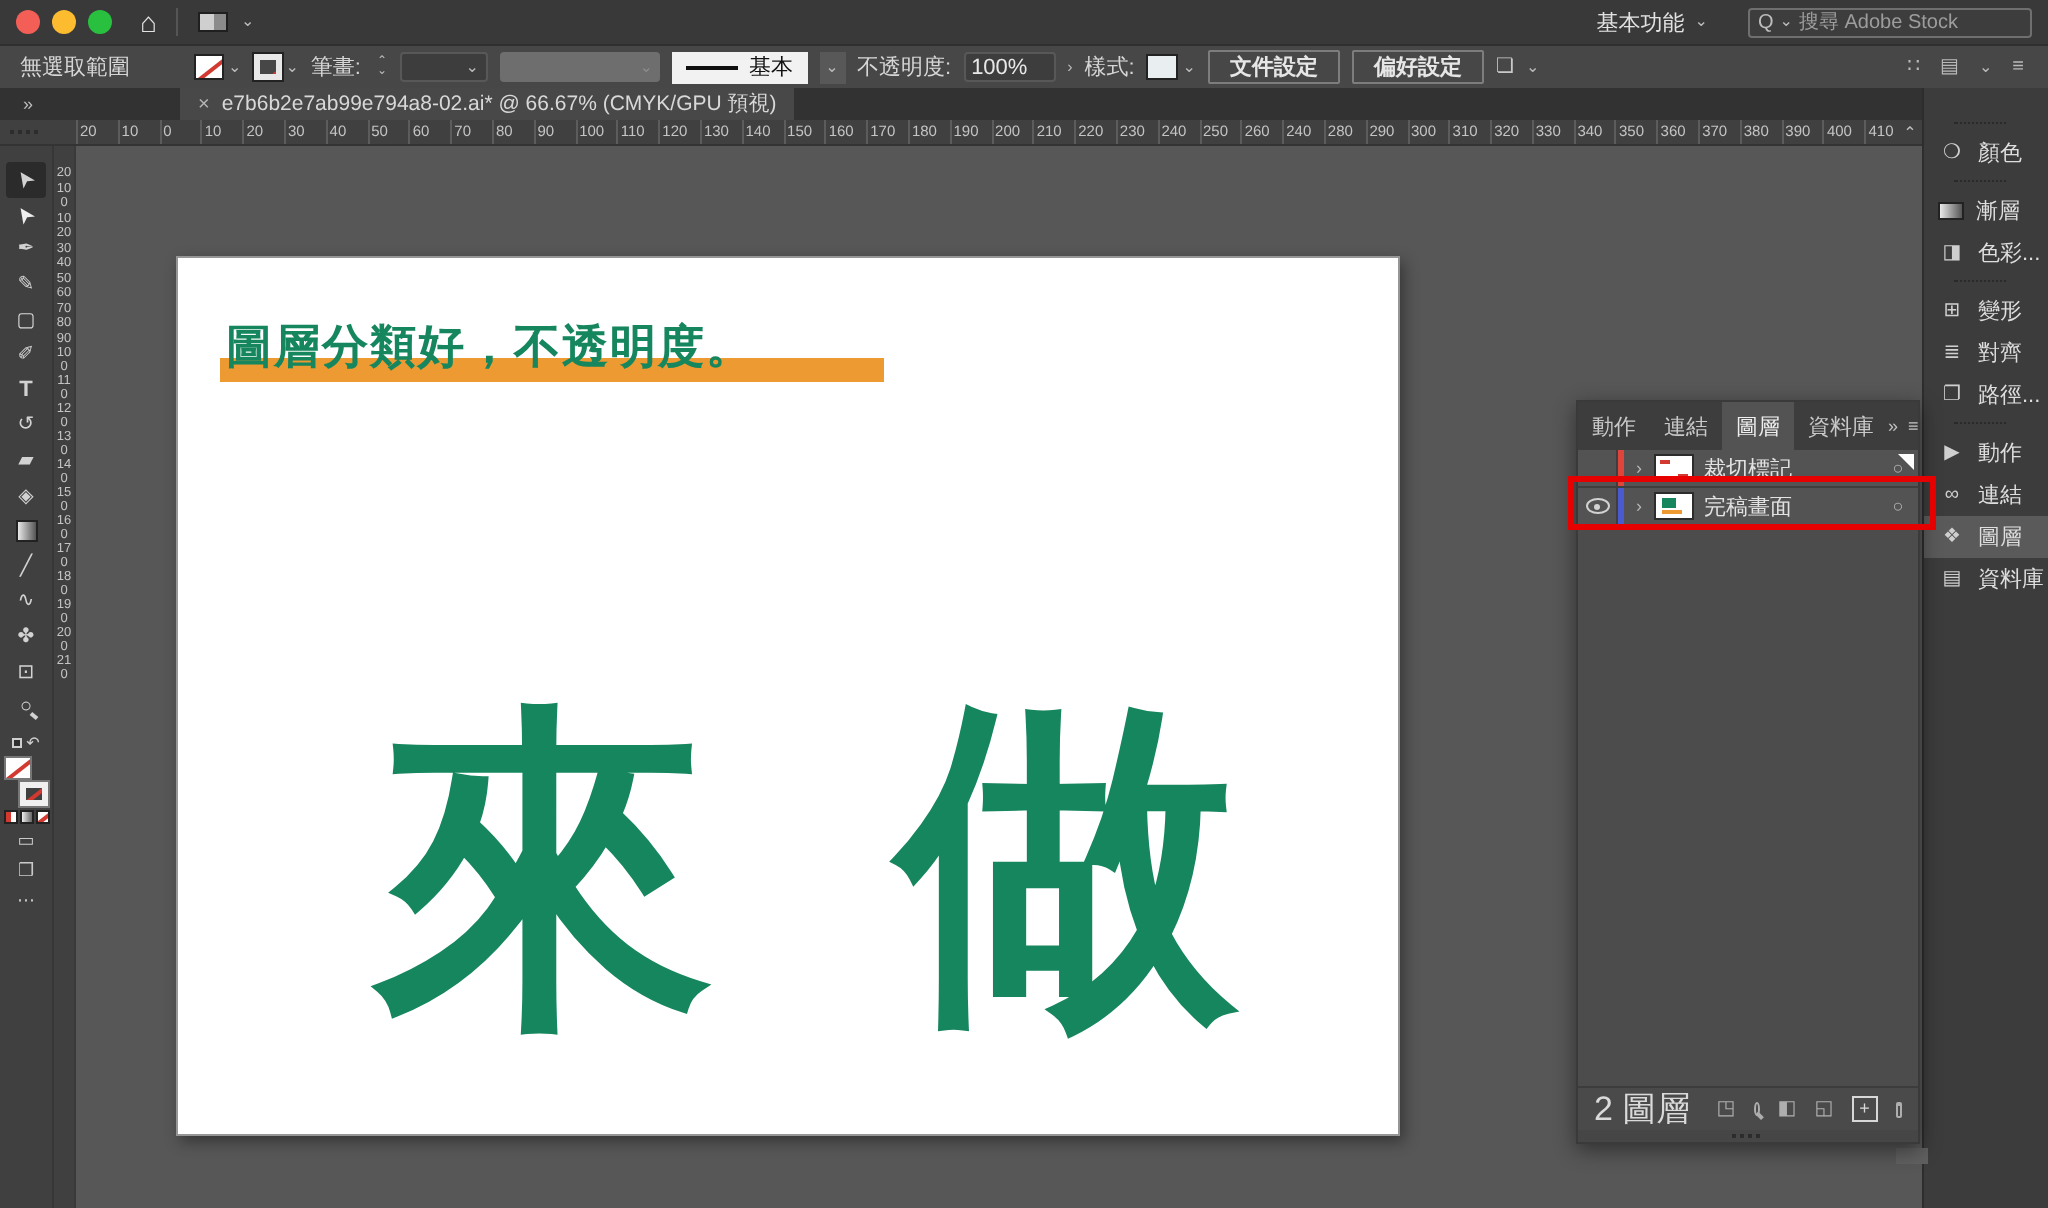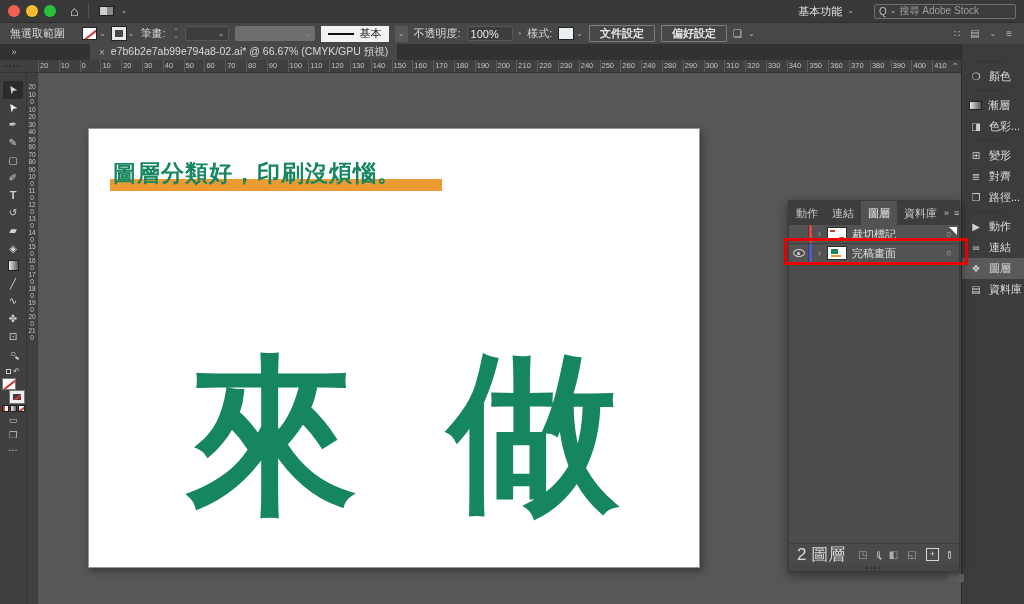--- a/index.html
+++ b/index.html
@@ -22,21 +22,21 @@
   .chev{font-size:8px;color:#b9b9b9;line-height:1;}
   .mb-spacer{flex:1;}
   .workspace{font-size:11px;color:#e2e2e2;display:flex;align-items:center;gap:5px;margin-right:14px;}
   .searchbox{width:142px;height:15px;border:1px solid #6f6f6f;border-radius:2px;display:flex;align-items:center;
              padding:0 4px;gap:3px;font-size:10px;color:#9d9d9d;background:#3d3d3d;}
   .searchbox .q{color:#bdbdbd;font-size:10px;}
 
   
   .controlbar{height:22px;background:#474747;border-top:1px solid #2f2f2f;display:flex;align-items:center;
               padding:0 10px;font-size:11px;color:#d6d6d6;gap:6px;}
-  .status{margin-right:11px;}
+  .status{margin-right:26px;}
   .sw-wrap{display:flex;align-items:center;gap:2px;}
   .minifill{width:15px;height:13px;background:#fff;border:1px solid #222;position:relative;overflow:hidden;}
   .minifill::after,.ministroke::after{content:'';position:absolute;left:-3px;top:5px;width:24px;height:2px;background:#d23a31;transform:rotate(-38deg);}
   .ministroke{width:14px;height:13px;background:#474747;border:3px solid #e8e8e8;outline:1px solid #222;position:relative;overflow:hidden;}
   .lbl{white-space:nowrap;}
   .stepper{display:flex;flex-direction:column;line-height:5px;font-size:6px;color:#bbb;margin-left:2px;}
   .field{height:15px;background:#3d3d3d;border:1px solid #585858;border-radius:2px;display:flex;align-items:center;
          justify-content:space-between;padding:0 3px;color:#e8e8e8;}
   .field.stroke-val{width:44px;}
   .dd-disabled{width:80px;height:15px;background:#6e6e6e;border-radius:2px;display:flex;align-items:center;
@@ -366,21 +366,21 @@
             <span class="modeico" data-name="drawing-modes-icon">▭</span>
             <span class="modeico" data-name="screen-mode-icon">❒</span>
             <span class="modeico" data-name="edit-toolbar-icon">⋯</span>
           </div>
         </div>
 
         <div class="vruler" data-name="vertical-ruler"><span class="vcell" data-name="ruler-label"><span>20</span></span><span class="vcell" data-name="ruler-label"><span>10</span></span><span class="vcell" data-name="ruler-label"><span>0</span></span><span class="vcell" data-name="ruler-label"><span>10</span></span><span class="vcell" data-name="ruler-label"><span>20</span></span><span class="vcell" data-name="ruler-label"><span>30</span></span><span class="vcell" data-name="ruler-label"><span>40</span></span><span class="vcell" data-name="ruler-label"><span>50</span></span><span class="vcell" data-name="ruler-label"><span>60</span></span><span class="vcell" data-name="ruler-label"><span>70</span></span><span class="vcell" data-name="ruler-label"><span>80</span></span><span class="vcell" data-name="ruler-label"><span>90</span></span><span class="vcell" data-name="ruler-label"><span>100</span></span><span class="vcell" data-name="ruler-label"><span>110</span></span><span class="vcell" data-name="ruler-label"><span>120</span></span><span class="vcell" data-name="ruler-label"><span>130</span></span><span class="vcell" data-name="ruler-label"><span>140</span></span><span class="vcell" data-name="ruler-label"><span>150</span></span><span class="vcell" data-name="ruler-label"><span>160</span></span><span class="vcell" data-name="ruler-label"><span>170</span></span><span class="vcell" data-name="ruler-label"><span>180</span></span><span class="vcell" data-name="ruler-label"><span>190</span></span><span class="vcell" data-name="ruler-label"><span>200</span></span><span class="vcell" data-name="ruler-label"><span>210</span></span></div>
 
         <div class="artboard" data-name="artboard">
           <div class="underbar" data-name="orange-underline-bar"></div>
-          <div class="headline" data-name="headline-text">圖層分類好，印刷沒煩惱。</div>
+          <div class="headline" data-name="headline-text">圖層分類好，不透明度。</div>
           <div class="bigchar big1" data-name="big-character-1">來</div>
           <div class="bigchar big2" data-name="big-character-2">做</div>
         </div>
 
         <div class="lpanel" data-name="layers-panel">
           <div class="ptabs" data-name="panel-tabs">
             <span class="ptab" data-name="tab-actions">動作</span>
             <span class="ptab" data-name="tab-links">連結</span>
             <span class="ptab active" data-name="tab-layers">圖層</span>
             <span class="ptab" data-name="tab-libraries">資料庫</span>

